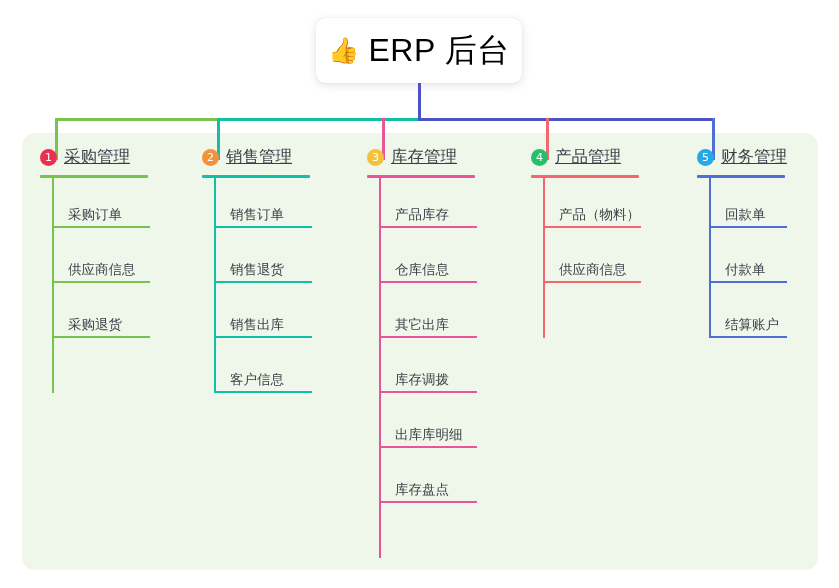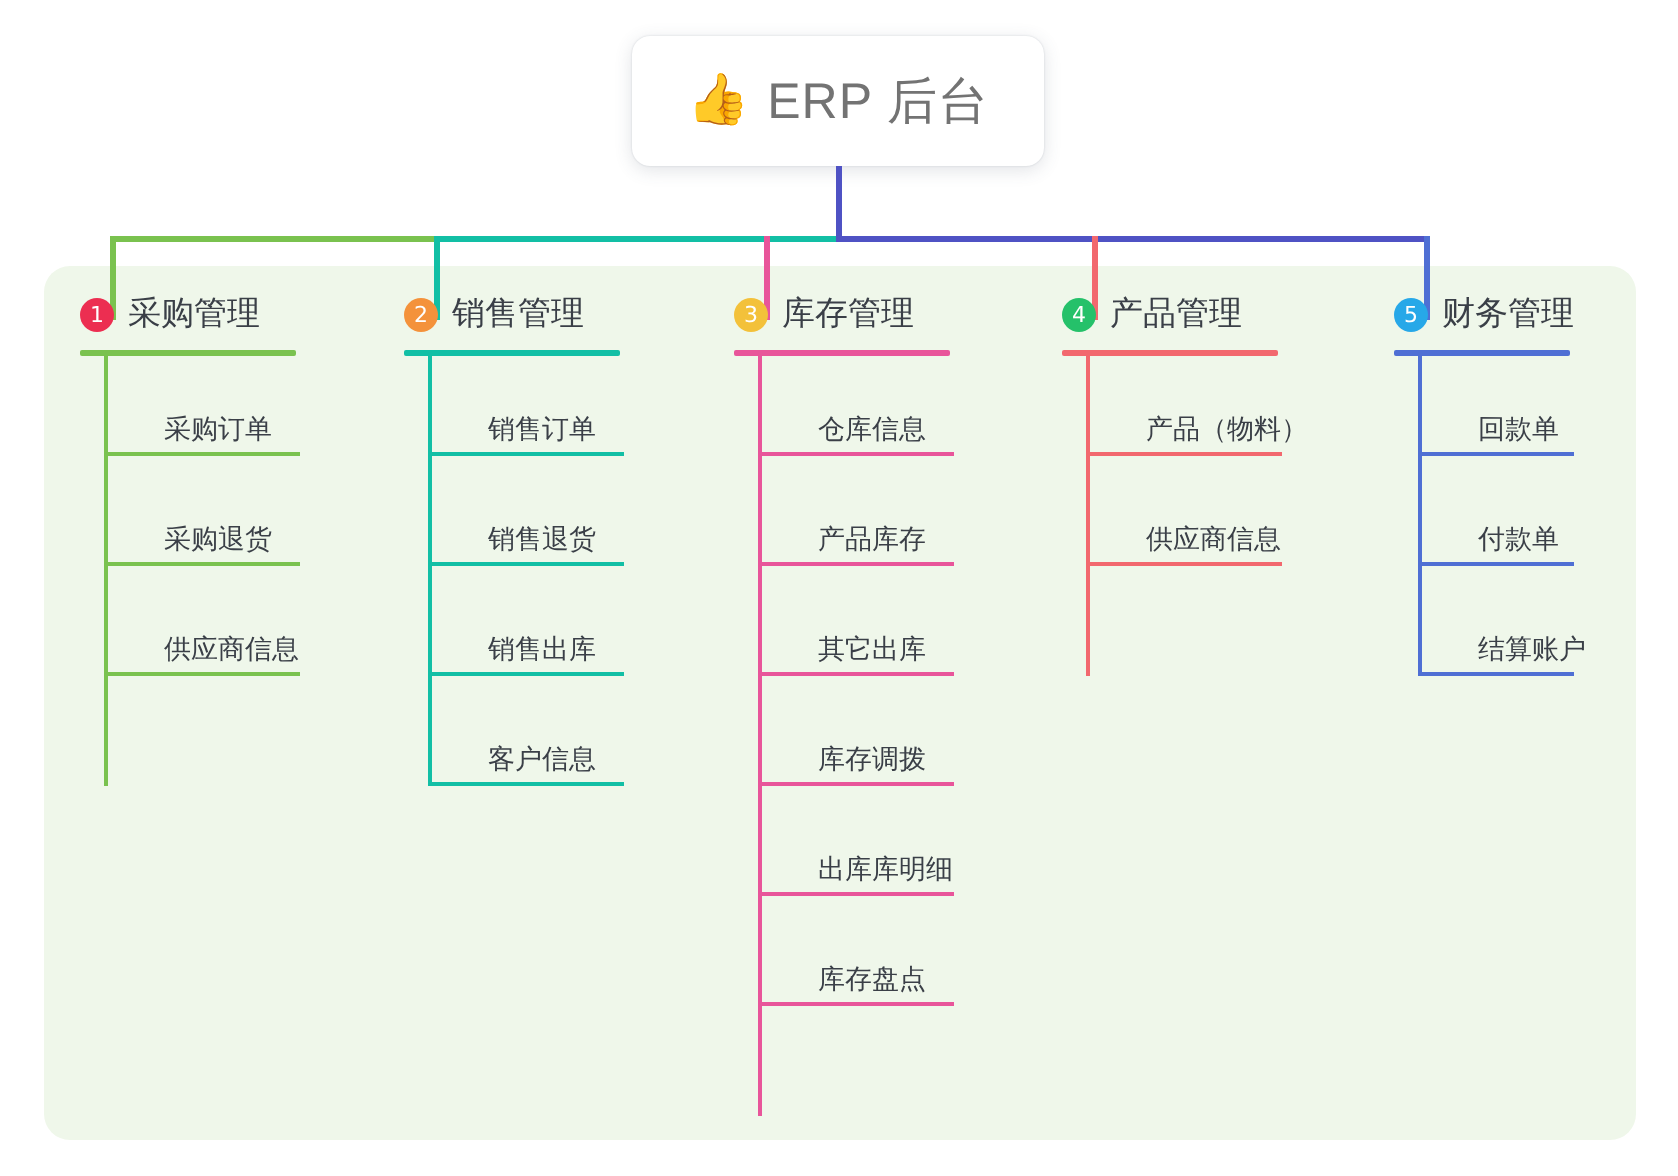--- a/index.html
+++ b/index.html
@@ -31,22 +31,22 @@
     justify-content: center;
     gap: 9px;
     box-sizing: border-box;
   }
   #root-card .thumb {
     font-size: 25px;
     line-height: 1;
     color: #f3b93c;
   }
   #root-card .root-title {
-    font-size: 25px;
-    color: #737373;
+    font-size: 32px;
+    color: #000000;
     letter-spacing: 0.5px;
     white-space: nowrap;
   }
 
   
   .conn { position: absolute; }
 
   
   #panel {
     position: absolute;
@@ -77,20 +77,21 @@
     color: #ffffff;
     font-size: 11px;
     line-height: 17px;
     text-align: center;
     flex: none;
     font-family: "DejaVu Sans", sans-serif;
   }
   .col-title {
     font-size: 16.5px;
     color: #3a3f47;
+    text-decoration: underline;
   }
   .head-rule {
     height: 3px;
     margin-top: 7px;
     border-radius: 1px;
   }
 
   
   .leaves {
     position: relative;
@@ -106,21 +107,20 @@
     position: relative;
     height: 55px;
   }
   .leaf-label {
     position: absolute;
     left: 28px;
     bottom: 9px;
     font-size: 13.5px;
     color: #3a3f47;
     white-space: nowrap;
-    margin-left: 14px;
   }
   .leaf-rule {
     position: absolute;
     left: 12px;
     bottom: 5px;
     height: 1.6px;
   }
 </style>
 </head>
 <body>
@@ -151,27 +151,27 @@
         <span class="col-title">采购管理</span>
       </div>
       <div class="head-rule" style="background: rgb(122, 194, 79); width: 108px;"></div>
       <div class="leaves">
         <div class="spine" style="background: rgb(122, 194, 79); height: 215px;"></div>
         <div class="leaf">
           <span class="leaf-label">采购订单</span>
           <div class="leaf-rule" style="background: rgb(122, 194, 79); width: 98px;"></div>
         </div>
         <div class="leaf">
+          <span class="leaf-label">供应商信息</span>
+          <div class="leaf-rule" style="background: rgb(122, 194, 79); width: 98px;"></div>
+        </div>
+        <div class="leaf">
           <span class="leaf-label">采购退货</span>
           <div class="leaf-rule" style="background: rgb(122, 194, 79); width: 98px;"></div>
         </div>
-        <div class="leaf">
-          <span class="leaf-label">供应商信息</span>
-          <div class="leaf-rule" style="background: rgb(122, 194, 79); width: 98px;"></div>
-        </div>
       </div>
     </div>
     <div class="column" style="left: 202px; width: 150px;">
       <div class="col-head">
         <span class="badge" style="background: rgb(244, 146, 59);">2</span>
         <span class="col-title">销售管理</span>
       </div>
       <div class="head-rule" style="background: rgb(18, 191, 165); width: 108px;"></div>
       <div class="leaves">
         <div class="spine" style="background: rgb(18, 191, 165); height: 215px;"></div>
@@ -195,25 +195,25 @@
     </div>
     <div class="column" style="left: 367px; width: 150px;">
       <div class="col-head">
         <span class="badge" style="background: rgb(243, 193, 58);">3</span>
         <span class="col-title">库存管理</span>
       </div>
       <div class="head-rule" style="background: rgb(232, 85, 154); width: 108px;"></div>
       <div class="leaves">
         <div class="spine" style="background: rgb(232, 85, 154); height: 380px;"></div>
         <div class="leaf">
+          <span class="leaf-label">产品库存</span>
+          <div class="leaf-rule" style="background: rgb(232, 85, 154); width: 98px;"></div>
+        </div>
+        <div class="leaf">
           <span class="leaf-label">仓库信息</span>
-          <div class="leaf-rule" style="background: rgb(232, 85, 154); width: 98px;"></div>
-        </div>
-        <div class="leaf">
-          <span class="leaf-label">产品库存</span>
           <div class="leaf-rule" style="background: rgb(232, 85, 154); width: 98px;"></div>
         </div>
         <div class="leaf">
           <span class="leaf-label">其它出库</span>
           <div class="leaf-rule" style="background: rgb(232, 85, 154); width: 98px;"></div>
         </div>
         <div class="leaf">
           <span class="leaf-label">库存调拨</span>
           <div class="leaf-rule" style="background: rgb(232, 85, 154); width: 98px;"></div>
         </div>

